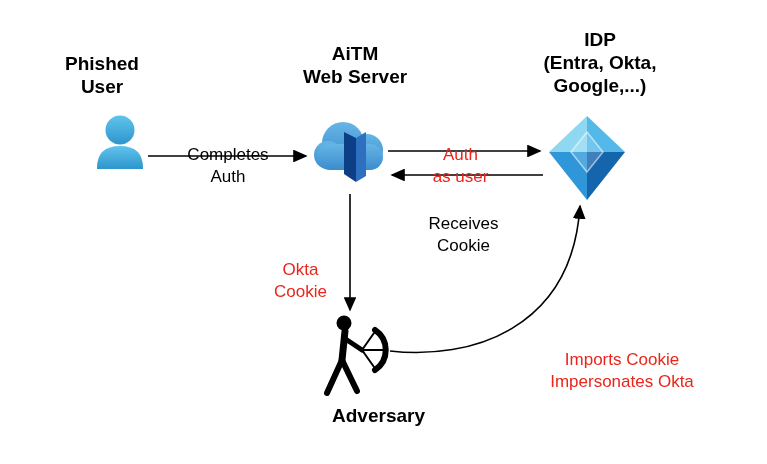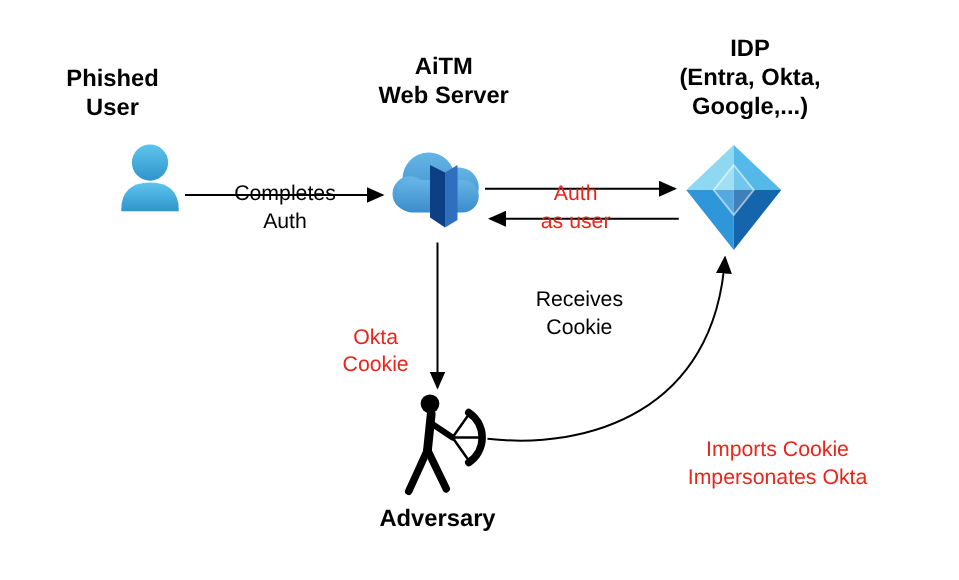--- a/index.html
+++ b/index.html
@@ -101,39 +101,39 @@
       <path d="M 344 338 L 362 350" stroke-width="5"></path>
       <path d="M 375 330 A 24 24 0 0 1 375 370" stroke-width="6"></path>
       <g stroke-width="2">
         <path d="M 362 350 L 374 333"></path>
         <path d="M 362 350 L 384 350"></path>
         <path d="M 362 350 L 374 367"></path>
       </g>
     </g>
   </svg>
 
-  <div class="label node-label" style="left:20px; top:52px; width:140px;">Phished
+  <div class="label node-label" style="left:32px; top:52px; width:140px;">Phished
 User</div>
 
   <div class="label node-label" style="left:270px; top:42px; width:170px;">AiTM
 Web Server</div>
 
   <div class="label node-label" style="left:505px; top:28px; width:190px;">IDP
 (Entra, Okta,
 Google,...)</div>
 
-  <div class="label node-label" style="left:275px; top:404px; width:150px;">Adversary</div>
+  <div class="label node-label" style="left:275px; top:404px; width:150px;text-align:right;">Adversary</div>
 
   <div class="label edge-label label-black" style="left:148px; top:98px; width:160px;">Completes
 Auth</div>
 
   <div class="label edge-label label-red" style="left:398px; top:98px; width:125px;">Auth
 as user</div>
 
-  <div class="label edge-label label-black" style="left:396px; top:183px; width:135px;">Receives
+  <div class="label edge-label label-black" style="left:396px; top:167px; width:135px;">Receives
 Cookie</div>
 
   <div class="label edge-label label-red" style="left:248px; top:213px; width:105px;">Okta
 Cookie</div>
 
   <div class="label edge-label label-red" style="left:512px; top:303px; width:220px;">Imports Cookie
 Impersonates Okta</div>
 
 </div>
 

